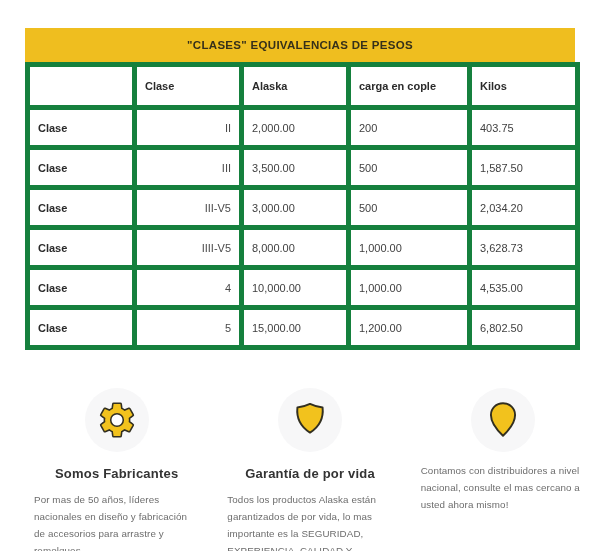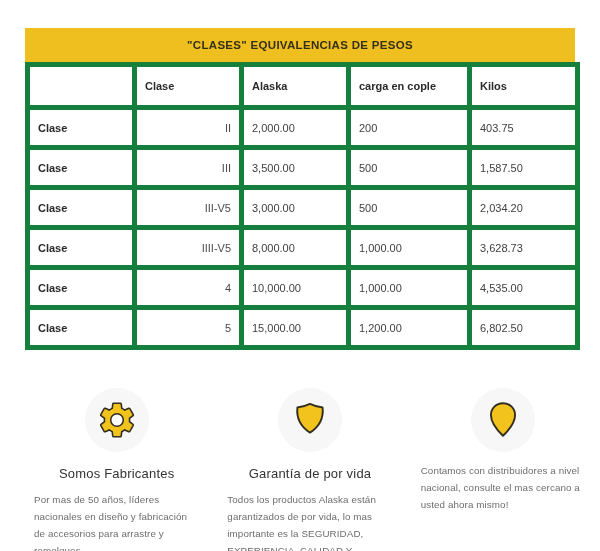--- a/index.html
+++ b/index.html
@@ -34,21 +34,21 @@
   .features{
     margin:38px 14px 0 34px;
     display:grid;grid-template-columns:repeat(3,1fr);column-gap:28px;
   }
   .feature{text-align:center;}
   .icon-circle{
     width:64px;height:64px;border-radius:50%;background:#f7f7f8;
     margin:0 auto;display:flex;align-items:center;justify-content:center;
   }
   .feature h3{
-    margin:14px 0 0;font-size:13px;font-weight:normal;color:#333333;
+    margin:14px 0 0;font-size:13px;font-weight:bold;color:#333333;
     letter-spacing:.2px;
   }
   .feature p{
     margin:10px 0 0;text-align:left;font-size:9.8px;line-height:17px;
     color:#6d6d6d;letter-spacing:.1px;
   }
 </style>
 </head>
 <body>
 

